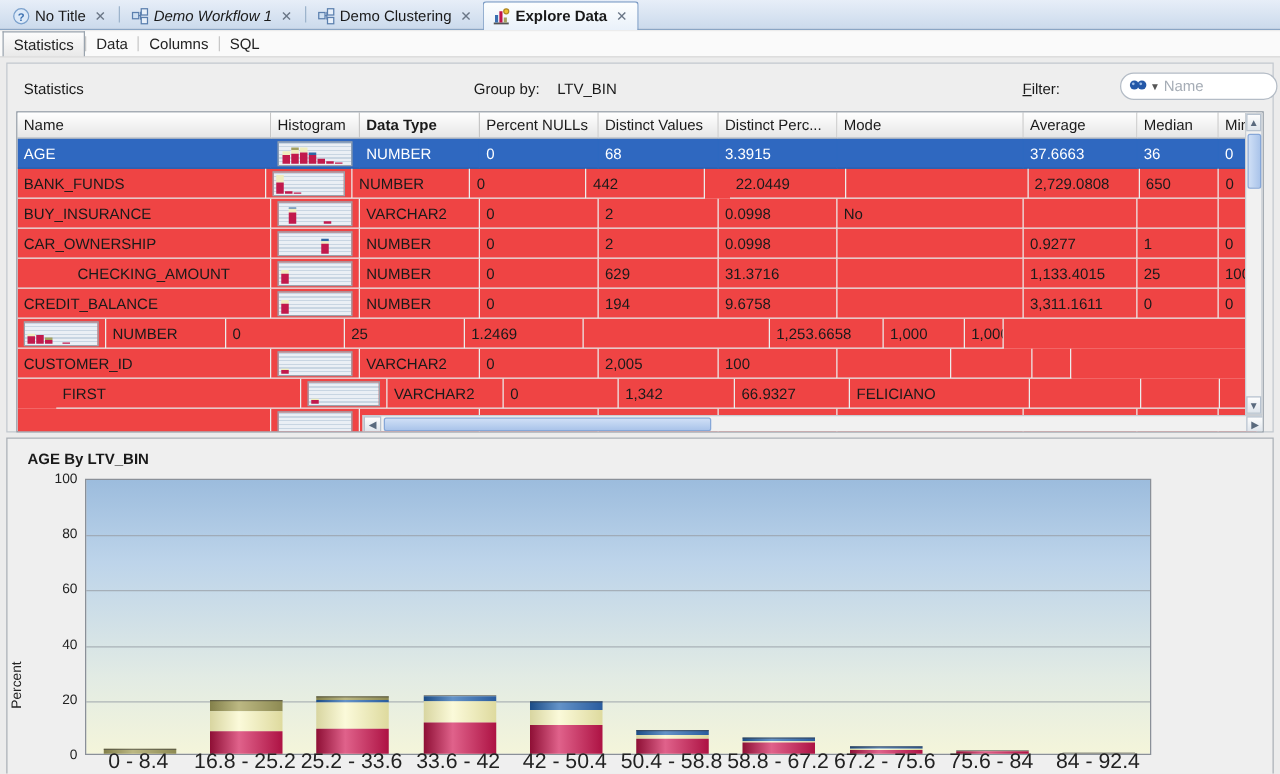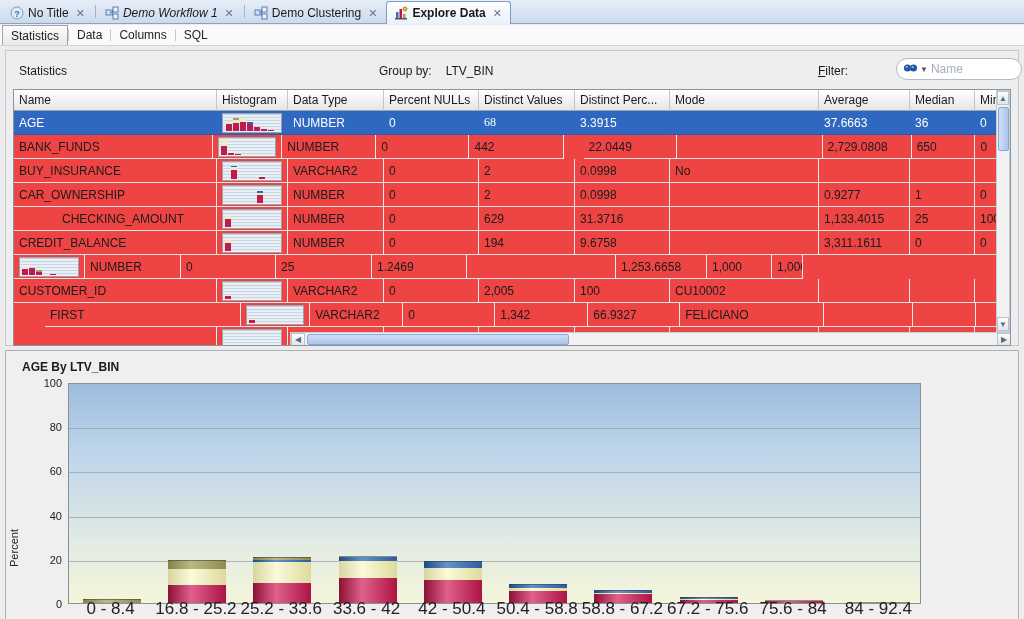--- a/index.html
+++ b/index.html
@@ -174,21 +174,21 @@
     </div>
 
     <div id="tablewrap">
       <div id="thead">
           <div class="hcell" style="width: 203px;">
             <span>Name</span>
           </div>
           <div class="hcell" style="width: 71px;">
             <span>Histogram</span>
           </div>
-          <div class="hcell" style="width: 96px;">
+          <div class="hcell" style="width: 96px; font-weight: bold;">
             <span>Data Type</span>
           </div>
           <div class="hcell" style="width: 95px;">
             <span>Percent NULLs</span>
           </div>
           <div class="hcell" style="width: 96px;">
             <span>Distinct Values</span>
           </div>
           <div class="hcell" style="width: 95px;">
             <span>Distinct Perc...</span>
@@ -234,21 +234,21 @@
                 <div class="mbar" style="left: 38px;">
                   <div class="mseg" style="height: 2px; background: rgb(194, 26, 76);"></div>
                 </div>
                 <div class="mbar" style="left: 45px;">
                   <div class="mseg" style="height: 1px; background: rgb(194, 26, 76);"></div>
                 </div>
               </div>
             </div>
             <div class="tcell" style="width: 96px;">NUMBER</div>
             <div class="tcell" style="width: 95px;">0</div>
-            <div class="tcell" style="width: 96px; font-family: Liberation Serif, serif;">68</div>
+            <div class="tcell" style="width: 96px;">68</div>
             <div class="tcell" style="width: 95px;">3.3915</div>
             <div class="tcell" style="width: 149px;"></div>
             <div class="tcell" style="width: 91px;">37.6663</div>
             <div class="tcell" style="width: 65px;">36</div>
             <div class="tcell" style="width: 31px;">0</div>
           </div>
           <div class="trow">
             <div class="tcell" style="width: 203px;">BANK_FUNDS</div>
             <div class="tcell" style="width: 71px;">
               <div class="mini">
@@ -389,21 +389,20 @@
                 <div class="mbar" style="left: 2px;">
                   <div class="mseg" style="height: 3px; background: rgb(194, 26, 76);"></div>
                   <div class="mseg" style="height: 1px; background: rgb(239, 237, 190);"></div>
                 </div>
               </div>
             </div>
             <div class="tcell" style="width: 96px;">VARCHAR2</div>
             <div class="tcell" style="width: 95px;">0</div>
             <div class="tcell" style="width: 96px;">2,005</div>
             <div class="tcell" style="width: 95px;">100</div>
-            <div class="tcell" style="width: 149px;">CU10002</div>
             <div class="tcell" style="width: 91px;"></div>
             <div class="tcell" style="width: 65px;"></div>
             <div class="tcell" style="width: 31px;"></div>
           </div>
           <div class="trow">
             <div class="tcell" style="width: 203px; margin-left: 31px;">FIRST</div>
             <div class="tcell" style="width: 71px;">
               <div class="mini">
                 <div class="mbar" style="left: 2px;">
                   <div class="mseg" style="height: 3px; background: rgb(194, 26, 76);"></div>

